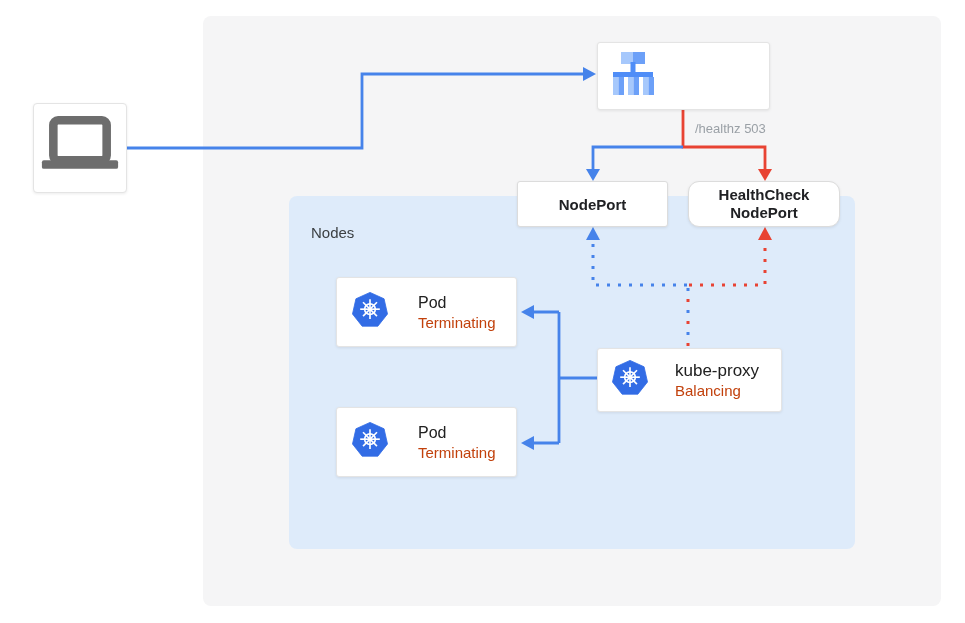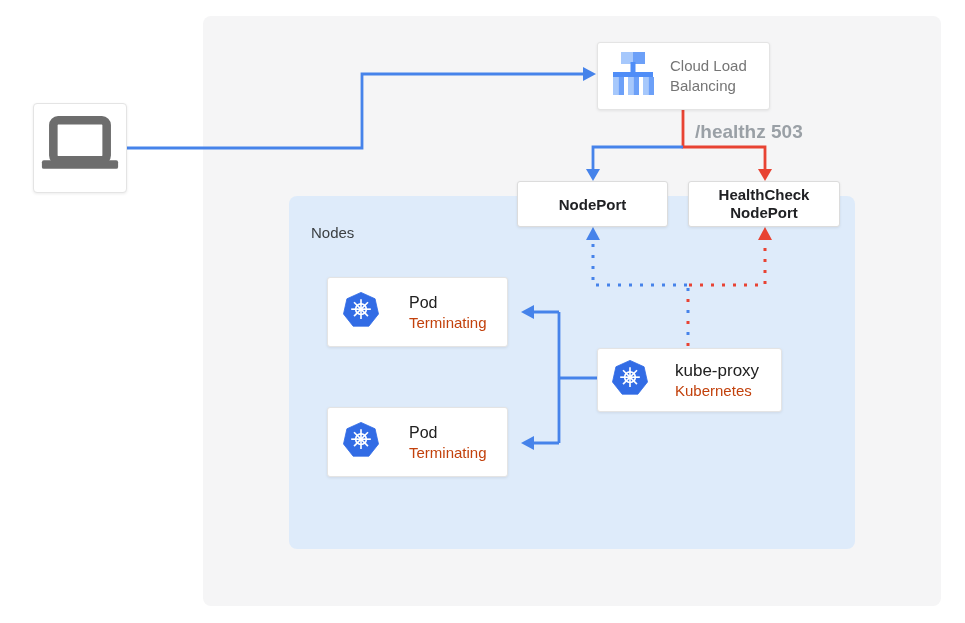--- a/index.html
+++ b/index.html
@@ -29,34 +29,34 @@
   .laptop-card { left:33px; top:103px; width:94px; height:90px; justify-content:center; border-radius:4px; }
   .clb-card { left:597px; top:42px; width:173px; height:68px; padding-left:11px; }
   .clb-text { margin-left:13px; font-size:15px; line-height:20px; color:#757575; }
   .np-card {
     left:517px; top:181px; width:151px; height:46px; justify-content:center;
     font-size:15px; font-weight:bold; color:#202124; border-color:#dcdcdc;
   }
   .hc-card {
     left:688px; top:181px; width:152px; height:46px;
     flex-direction:column; justify-content:center; border-color:#dcdcdc;
-    font-size:15px; font-weight:bold; color:#202124; line-height:18px; text-align:center;
+    font-size:15px; font-weight:bold; color:#202124; line-height:18px; text-align:center;border-radius:11px;
   }
-  .entity-card { left:327px; width:181px; height:70px; padding-left:15px; }
+  .entity-card { left:336px; width:181px; height:70px; padding-left:15px; }
   .pod1-card { top:277px; }
   .pod2-card { top:407px; }
   .kp-card { left:597px; top:348px; width:185px; height:64px; padding-left:14px; }
   .entity-text { margin-left:30px; }
   .kp-card .entity-text { margin-left:27px; }
   .entity-title { font-size:16px; font-weight:500; color:#212121; line-height:21px; }
   .kp-card .entity-title { font-size:17px; }
   .entity-subtitle { font-size:15px; color:#c2410c; line-height:20px; }
   .healthz-label {
     position:absolute; left:695px; top:121px;
-    font-size:19px; font-weight:bold; color:#9aa0a6;
+    font-size:13px; font-weight:normal; color:#9aa0a6;
   }
   svg.wires { position:absolute; left:0; top:0; pointer-events:none; }
 </style>
 </head>
 <body>
 
 <svg width="0" height="0" style="position:absolute" aria-hidden="true">
   <defs>
     <g id="k8s-icon">
       <polygon points="22,0.5 39.2,8.3 43.4,26.9 31.6,41.8 12.4,41.8 0.6,26.9 4.8,8.3" fill="#326ce5" stroke="#326ce5" stroke-width="1" stroke-linejoin="round"></polygon>
@@ -120,24 +120,20 @@
       <rect x="21.5" y="10" width="5" height="12" fill="#4f8df7"></rect>
       <rect x="4" y="20" width="40" height="5" fill="#4f8df7"></rect>
       <rect x="4" y="25" width="5.5" height="18" fill="#a6c8fc"></rect>
       <rect x="9.5" y="25" width="5.5" height="18" fill="#6ca0f8"></rect>
       <rect x="19" y="25" width="5.5" height="18" fill="#a6c8fc"></rect>
       <rect x="24.5" y="25" width="5.5" height="18" fill="#6ca0f8"></rect>
       <rect x="34" y="25" width="5.5" height="18" fill="#a6c8fc"></rect>
       <rect x="39.5" y="25" width="5.5" height="18" fill="#6ca0f8"></rect>
     </svg>
   </span>
-  <div class="clb-text">
-    <div>Cloud Load</div>
-    <div>Balancing</div>
-  </div>
 </div>
 
 <div class="healthz-label">/healthz 503</div>
 
 <div class="card np-card">
   <span>NodePort</span>
 </div>
 
 <div class="card hc-card">
   <div>HealthCheck</div>
@@ -169,15 +165,15 @@
 </div>
 
 <div class="card kp-card">
   <span>
     <svg width="36" height="36" viewBox="0 0 44 44">
         <use href="#k8s-icon"></use>
       </svg>
   </span>
   <div class="entity-text">
     <div class="entity-title">kube-proxy</div>
-    <div class="entity-subtitle">Kubernetes</div>
+    <div class="entity-subtitle">Balancing</div>
   </div>
 </div>
 
 </body></html>

